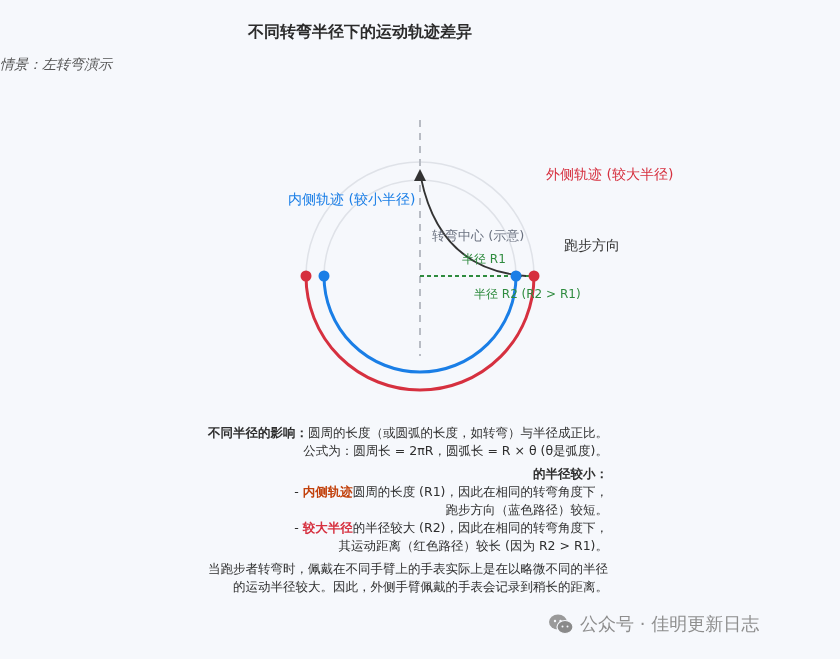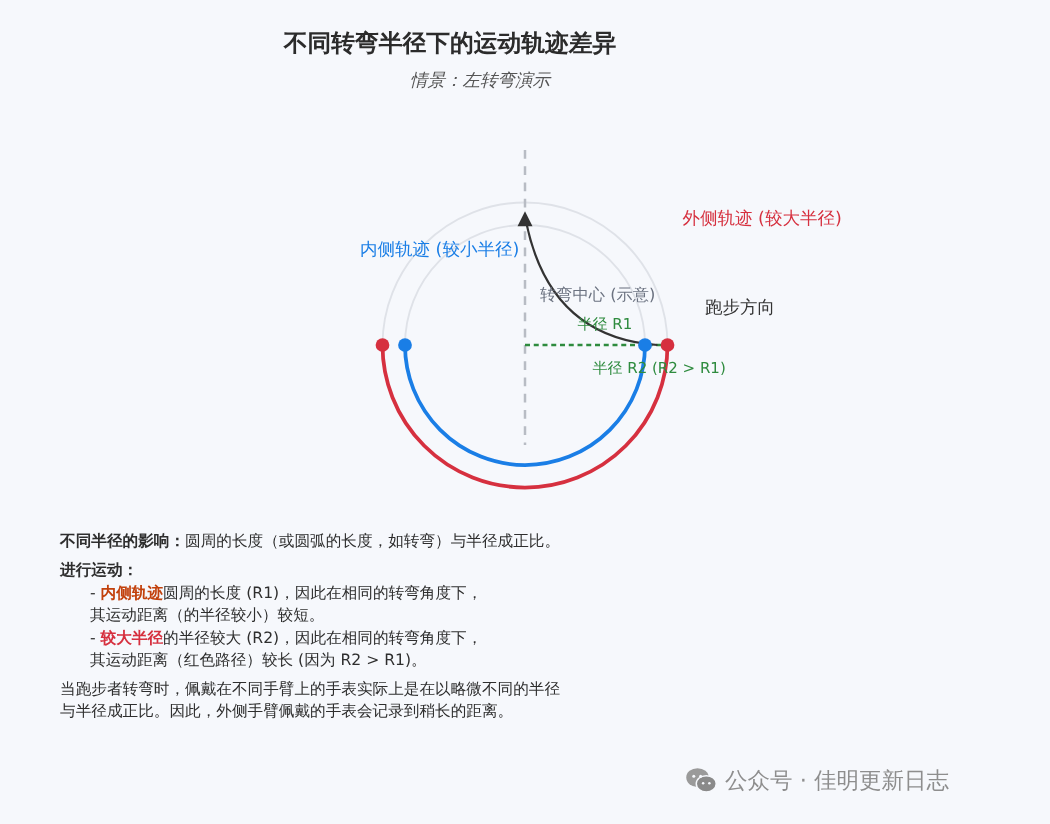--- a/index.html
+++ b/index.html
@@ -5,33 +5,33 @@
     html, body { margin: 0; padding: 0; }
     body {
       width: 840px; height: 659px; overflow: hidden;
       background: #f6f8fc;
       font-family: "DejaVu Sans", "Liberation Sans", sans-serif;
       color: #333;
       position: relative;
     }
     .title {
       position: absolute; left: 0; width: 720px; top: 22px;
-      text-align: center; font-size: 19px; font-weight: bold; color: #2b2b2b;
+      text-align: center; font-size: 16px; font-weight: bold; color: #2b2b2b;
     }
     .subtitle {
       position: absolute; left: 0; width: 768px; top: 56px;
-      text-align: center; font-size: 14px; font-style: italic; color: #555;
+      text-align: left; font-size: 14px; font-style: italic; color: #555;
     }
     svg.diagram { position: absolute; left: 0; top: 0; }
     .lbl { font-family: "DejaVu Sans", "Liberation Sans", sans-serif; }
     .text-block {
       position: absolute; left: 48px; top: 424px; width: 560px;
       font-size: 12.5px; line-height: 18px; color: #2e2e2e;
     }
-    .text-block p { margin: 0; }
+    .text-block p { margin: 0; text-align: right; }
     .text-block .gap { margin-top: 5px; }
     .text-block b { font-weight: bold; }
     .indent { padding-left: 24px; }
     .blue { color: #c2410c; font-weight: bold; }
     .red { color: #d6303f; font-weight: bold; }
     .watermark {
       position: absolute; left: 548px; top: 612px;
       display: flex; align-items: center; gap: 6px;
       font-size: 18px; color: #8e8e8e;
     }
@@ -65,27 +65,28 @@
   <text class="lbl" x="288" y="204" font-size="14" fill="#1a7ee6">内侧轨迹 (较小半径)</text>
   <text class="lbl" x="546" y="179" font-size="14" fill="#d6303f">外侧轨迹 (较大半径)</text>
   <text class="lbl" x="432" y="240" font-size="13" fill="#6b7280">转弯中心 (示意)</text>
   <text class="lbl" x="564" y="250" font-size="14" fill="#333">跑步方向</text>
   <text class="lbl" x="462" y="263" font-size="12" fill="#2e8b3e">半径 R1</text>
   <text class="lbl" x="474" y="298" font-size="12" fill="#2e8b3e">半径 R2 (R2 &gt; R1)</text>
 </svg>
 
 <div class="text-block">
   <p><b>不同半径的影响：</b><span>圆周的长度（或圆弧的长度，如转弯）与半径成正比。</span></p>
-  <p class="gap"><b>进行运动：</b></p>
+  <p>公式为：圆周长 = 2πR，圆弧长 = R × θ (θ是弧度)。</p>
+  <p class="gap"><b>的半径较小：</b></p>
   <p class="indent"><span>- </span><span class="blue">内侧轨迹</span><span>圆周的长度 (R1)，因此在相同的转弯角度下，</span></p>
-  <p class="indent">其运动距离（的半径较小）较短。</p>
+  <p class="indent">跑步方向（蓝色路径）较短。</p>
   <p class="indent"><span>- </span><span class="red">较大半径</span><span>的半径较大 (R2)，因此在相同的转弯角度下，</span></p>
   <p class="indent">其运动距离（红色路径）较长 (因为 R2 &gt; R1)。</p>
   <p class="gap">当跑步者转弯时，佩戴在不同手臂上的手表实际上是在以略微不同的半径</p>
-  <p>与半径成正比。因此，外侧手臂佩戴的手表会记录到稍长的距离。</p>
+  <p>的运动半径较大。因此，外侧手臂佩戴的手表会记录到稍长的距离。</p>
 </div>
 
 <div class="watermark">
   <svg width="26" height="22" viewBox="0 0 26 22">
     <ellipse cx="10" cy="9" rx="9" ry="7.5" fill="#9a9a9a"></ellipse>
     <ellipse cx="17" cy="14" rx="8" ry="6.5" fill="#8a8a8a" stroke="#f6f8fc" stroke-width="1.2"></ellipse>
     <circle cx="7" cy="8" r="1.2" fill="#f6f8fc"></circle>
     <circle cx="12.5" cy="8" r="1.2" fill="#f6f8fc"></circle>
     <circle cx="14.5" cy="13.5" r="1" fill="#f6f8fc"></circle>
     <circle cx="19.5" cy="13.5" r="1" fill="#f6f8fc"></circle>

